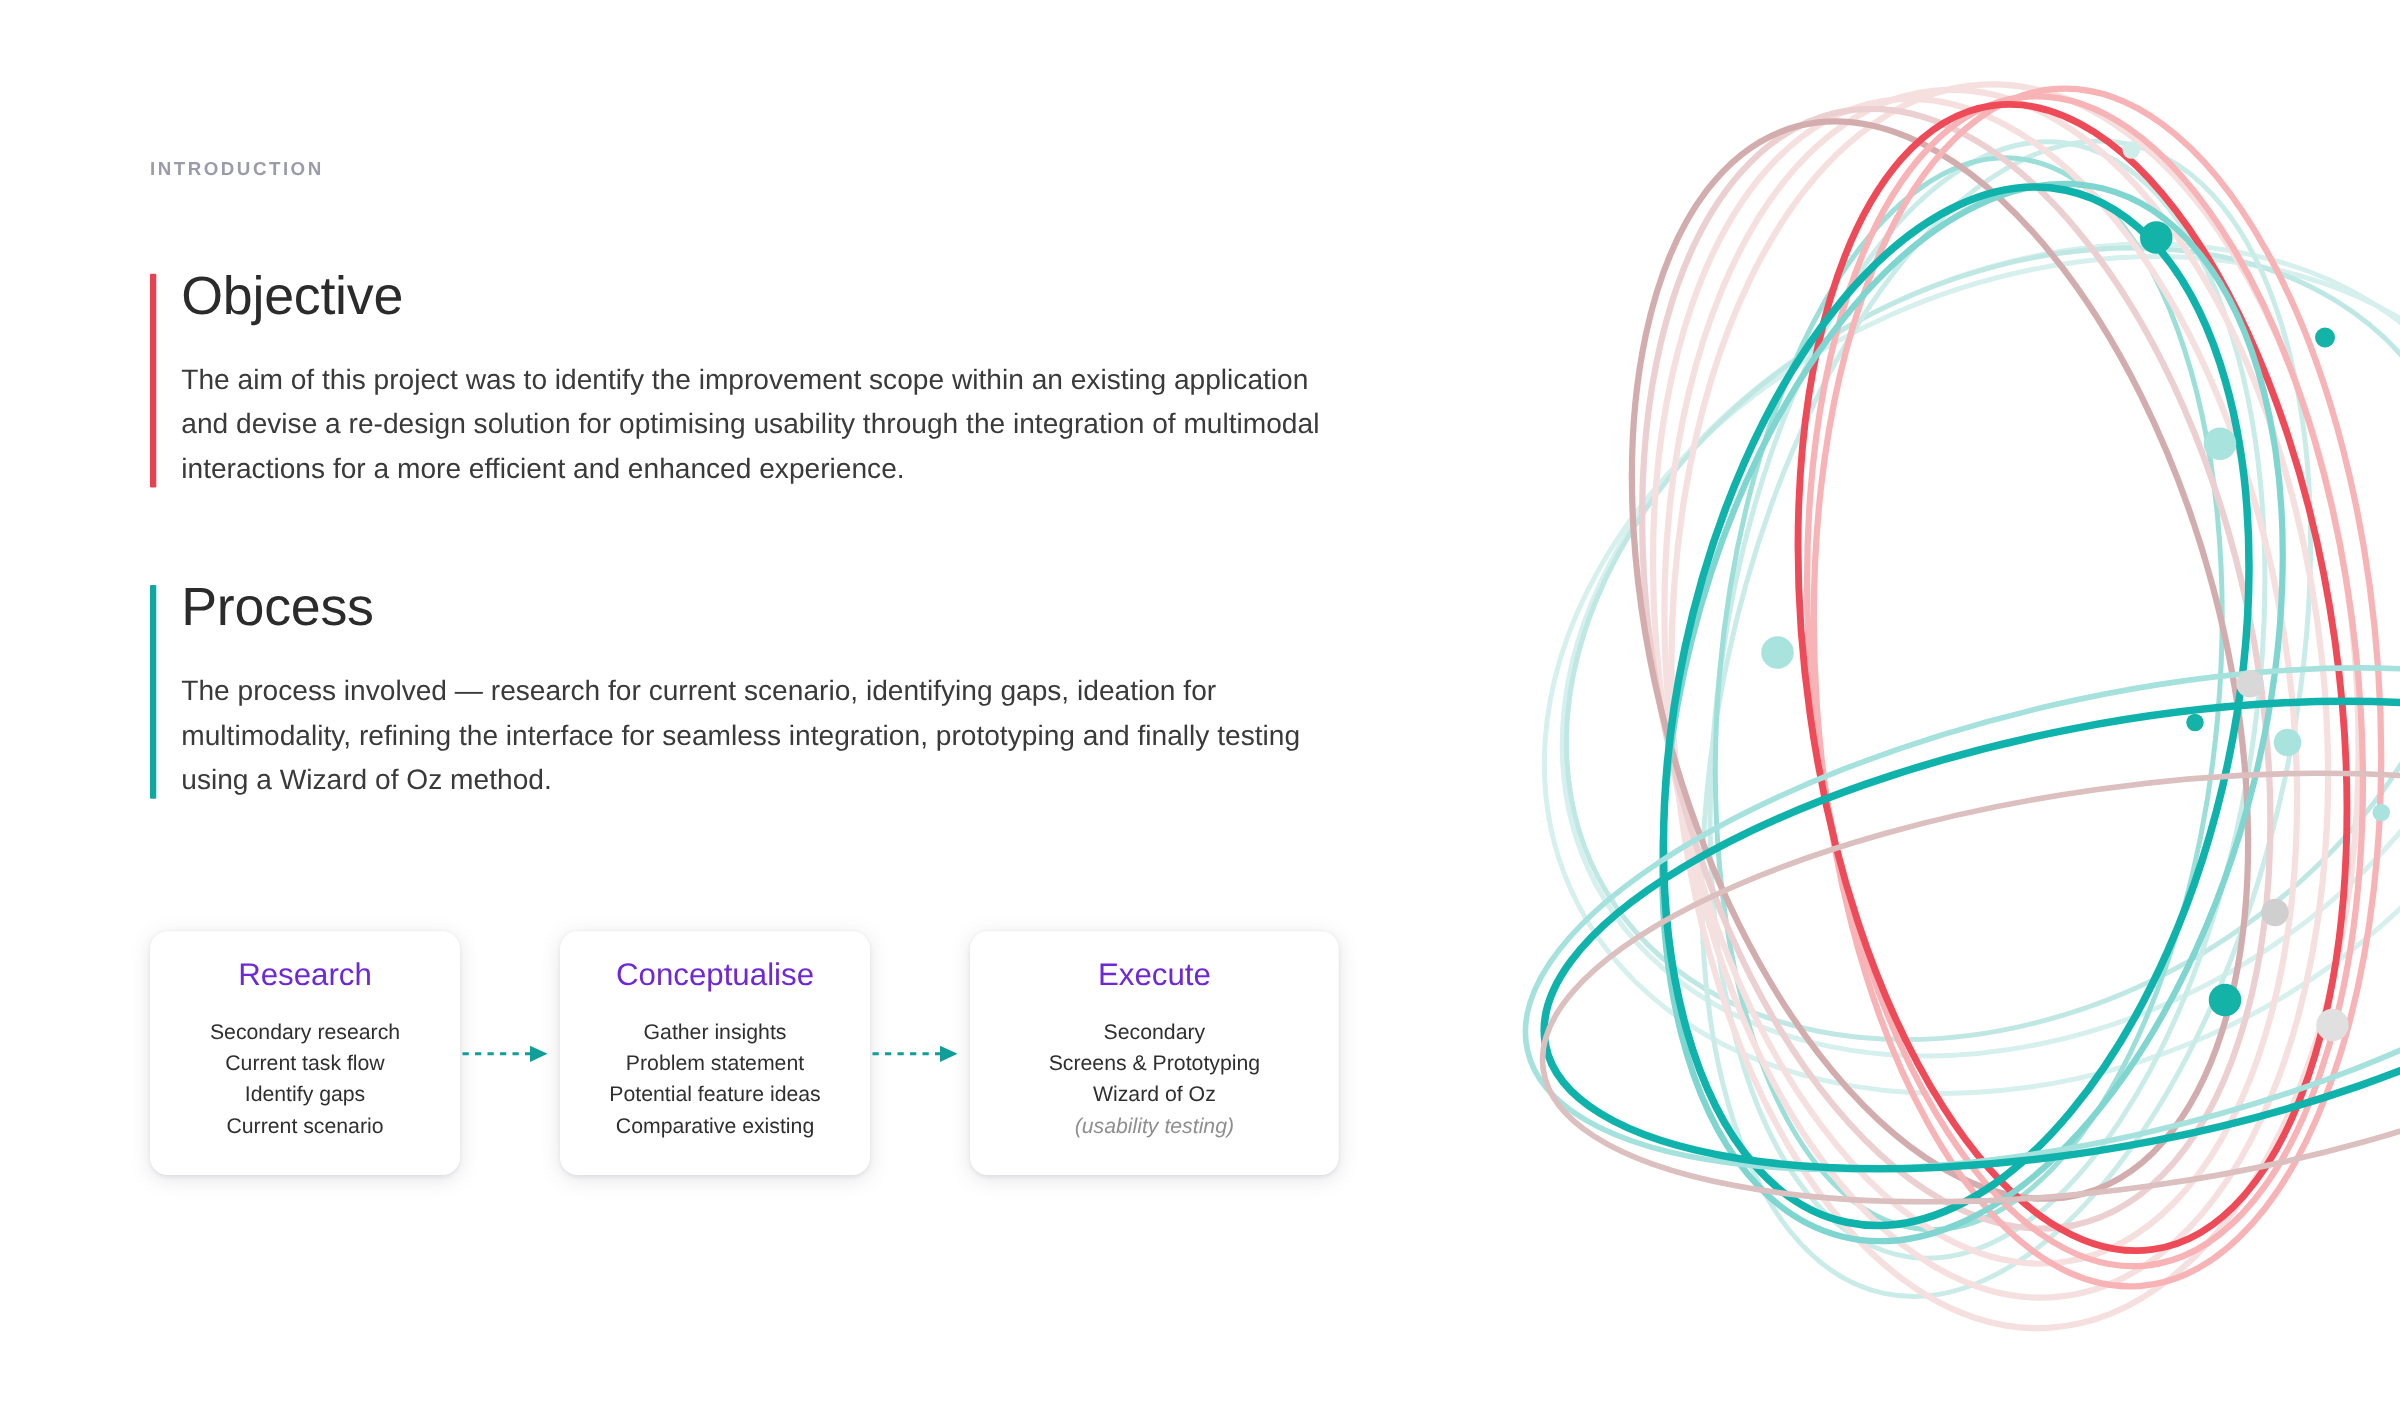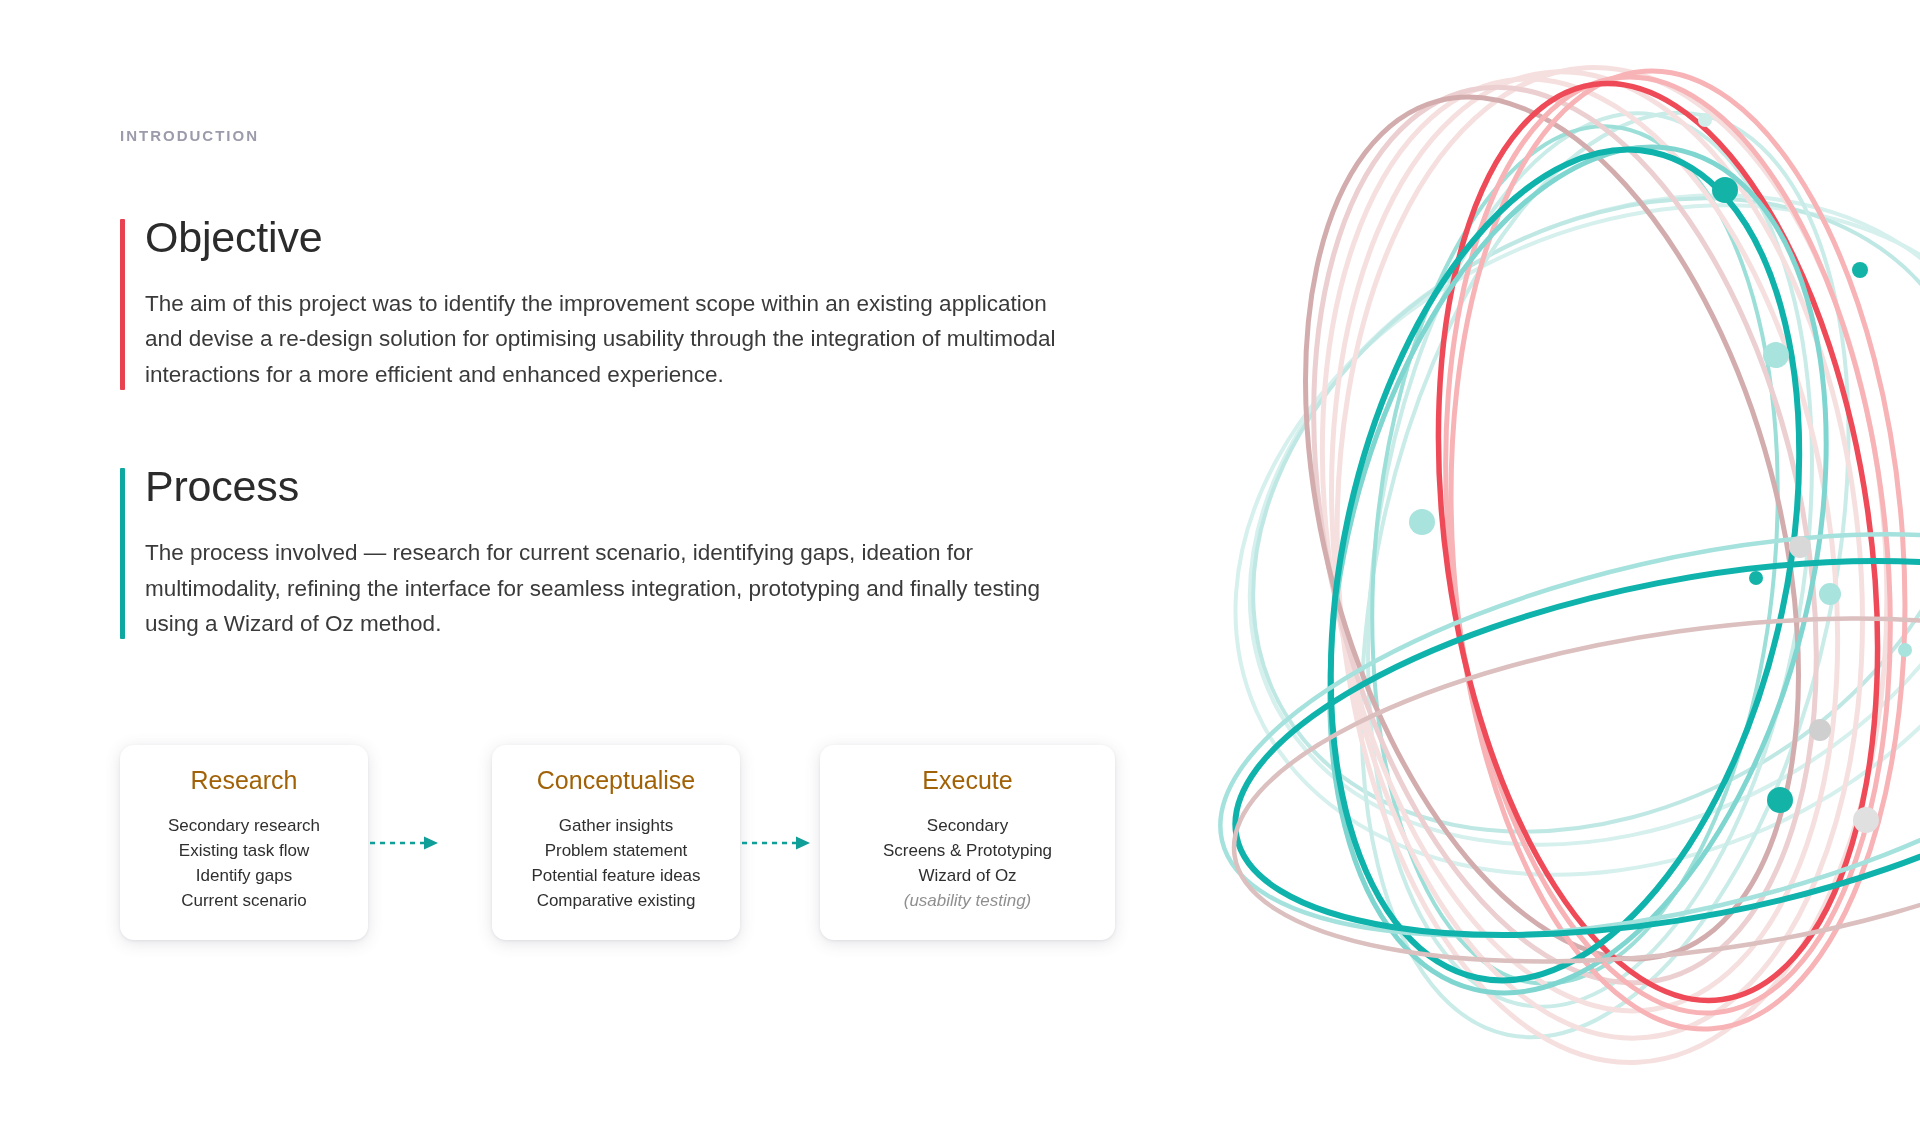--- a/index.html
+++ b/index.html
@@ -86,28 +86,28 @@
   }
   .card {
     background: #ffffff;
     border-radius: 14px;
     box-shadow: 0 3px 16px rgba(90, 90, 110, 0.16), 0 1px 3px rgba(90,90,110,0.10);
     padding: 20px 26px 26px 26px;
     text-align: center;
     box-sizing: border-box;
   }
   .card-1 { width: 248px; }
-  .card-2 { width: 248px; margin-left: 44px; }
+  .card-2 { width: 248px; }
   .card-3 { width: 295px; }
 
   .card h3 {
     margin: 0 0 18px 0;
     font-size: 25px;
     font-weight: 400;
-    color: #a16207;
+    color: #6d28d9;
     line-height: 1.25;
   }
   .card ul {
     list-style: none;
     margin: 0;
     padding: 0;
   }
   .card li {
     font-size: 17px;
     line-height: 1.47;
@@ -223,21 +223,21 @@
     <h2>Process</h2>
     <p>The process involved — research for current scenario, identifying gaps, ideation for multimodality, refining the interface for seamless integration, prototyping and finally testing using a Wizard of Oz method.</p>
   </section>
 
   <div class="flow">
 
     <div class="card card-1">
       <h3>Research</h3>
       <ul>
         <li>Secondary research</li>
-        <li>Existing task flow</li>
+        <li>Current task flow</li>
         <li>Identify gaps</li>
         <li>Current scenario</li>
       </ul>
     </div>
 
     <div class="connector">
       <svg width="80" height="16" viewBox="0 0 80 16">
         <line x1="2" y1="8" x2="56" y2="8" stroke="#0f9e98" stroke-width="2.4" stroke-dasharray="5 5"></line>
         <polygon points="56,1.5 70,8 56,14.5" fill="#0f9e98"></polygon>
       </svg>

